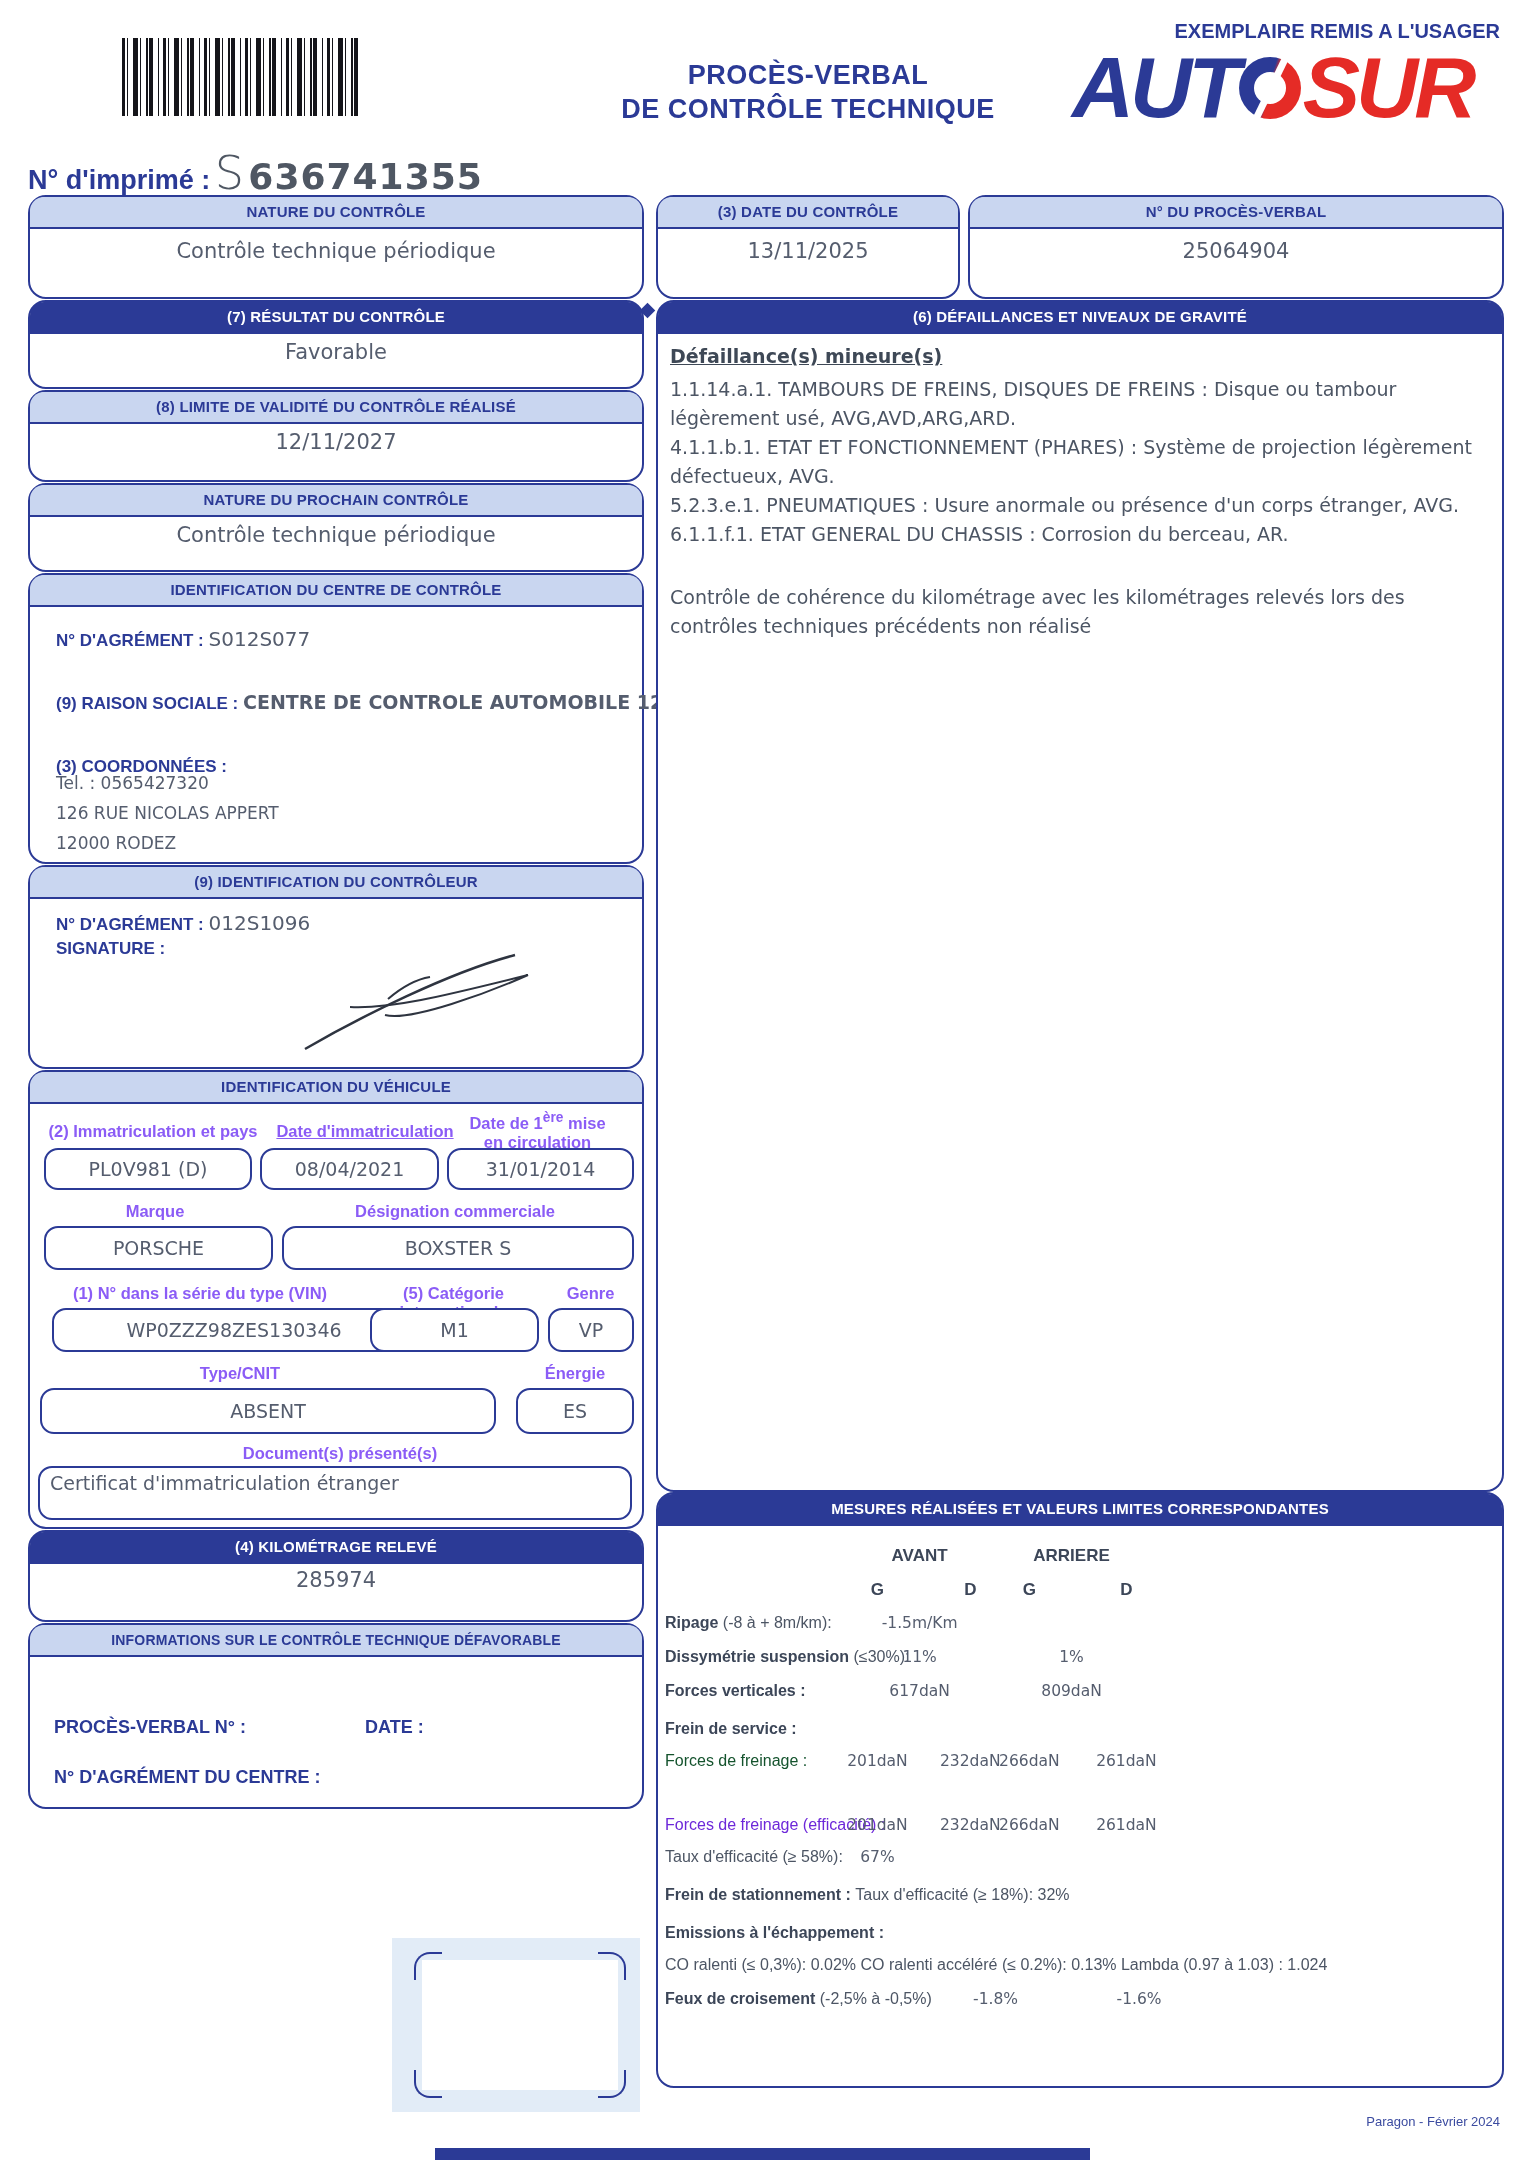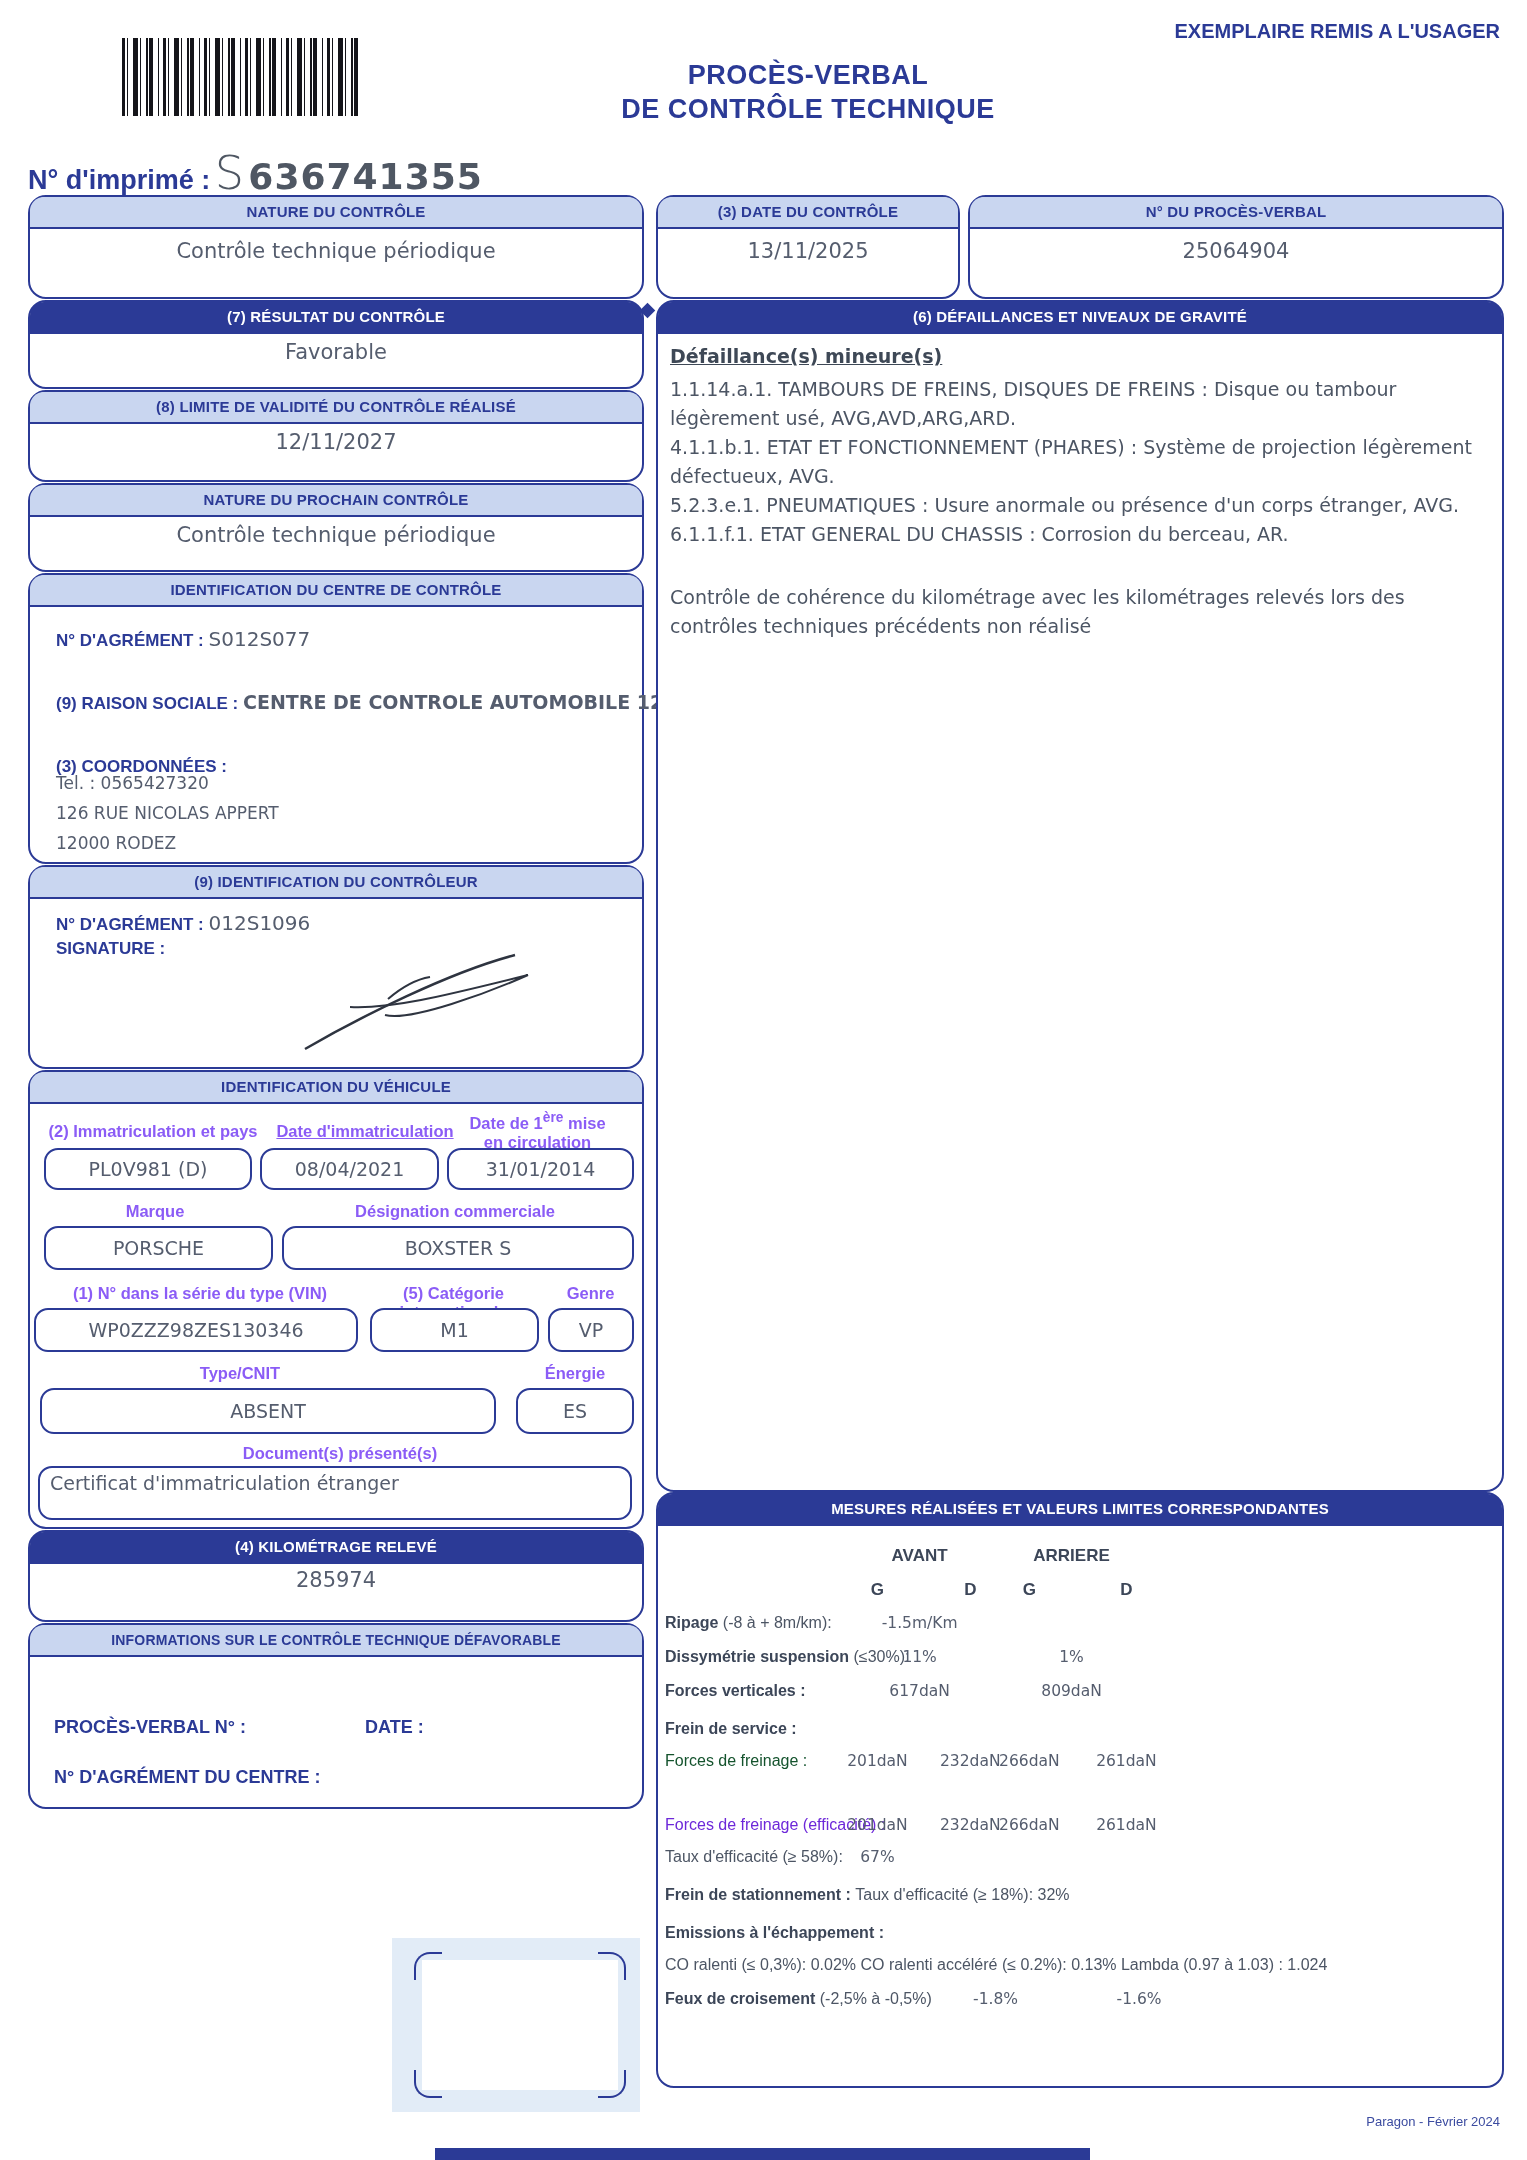--- a/index.html
+++ b/index.html
@@ -89,20 +89,23 @@
   <div class="abs" id="barcode"></div>
   <div class="abs" id="imprime">
     <span class="l">N° d'imprimé :</span>
     <span class="s">S</span>
     <span class="n">636741355</span>
   </div>
   <div class="abs" id="doc-title">
     <div>PROCÈS-VERBAL</div>
     <div>DE CONTRÔLE TECHNIQUE</div>
   </div>
+  <div class="abs" id="logo">
+    <span class="b">AUT</span><span class="logo-o"><i></i><b></b></span><span class="r">SUR</span>
+  </div>
 
   <div class="fbox" style="left:28px;top:195px;width:612px;height:100px;">
     <div class="hdr">NATURE DU CONTRÔLE</div>
     <div class="val">Contrôle technique périodique</div>
   </div>
   <div class="fbox" style="left:656px;top:195px;width:300px;height:100px;">
     <div class="hdr">(3) DATE DU CONTRÔLE</div>
     <div class="val">13/11/2025</div>
   </div>
   <div class="fbox" style="left:968px;top:195px;width:532px;height:100px;">
@@ -171,21 +174,21 @@
     <div class="pill" style="left:417px;top:76px;width:183px;height:38px;">31/01/2014</div>
 
     <div class="vlabel" style="left:30px;top:130px;width:190px;">Marque</div>
     <div class="vlabel" style="left:280px;top:130px;width:290px;">Désignation commerciale</div>
     <div class="pill" style="left:14px;top:154px;width:225px;height:40px;">PORSCHE</div>
     <div class="pill" style="left:252px;top:154px;width:348px;height:40px;">BOXSTER S</div>
 
     <div class="vlabel" style="left:10px;top:212px;width:320px;">(1) N° dans la série du type (VIN)</div>
     <div class="vlabel" style="left:336px;top:212px;width:175px;">(5) Catégorie internationale</div>
     <div class="vlabel" style="left:518px;top:212px;width:85px;">Genre</div>
-    <div class="pill" style="left:4px;top:236px;width:320px;height:40px;">WP0ZZZ98ZES130346</div>
+    <div class="pill" style="left:22px;top:236px;width:320px;height:40px;padding-left:20px;">WP0ZZZ98ZES130346</div>
     <div class="pill" style="left:340px;top:236px;width:165px;height:40px;">M1</div>
     <div class="pill" style="left:518px;top:236px;width:82px;height:40px;">VP</div>
 
     <div class="vlabel" style="left:130px;top:292px;width:160px;">Type/CNIT</div>
     <div class="vlabel" style="left:475px;top:292px;width:140px;">Énergie</div>
     <div class="pill" style="left:10px;top:316px;width:452px;height:42px;">ABSENT</div>
     <div class="pill" style="left:486px;top:316px;width:114px;height:42px;">ES</div>
 
     <div class="vlabel" style="left:170px;top:372px;width:280px;">Document(s) présenté(s)</div>
     <div class="pill" style="left:8px;top:394px;width:594px;height:54px;justify-content:flex-start;align-items:flex-start;padding:4px 10px;box-sizing:border-box;">Certificat d'immatriculation étranger</div>

